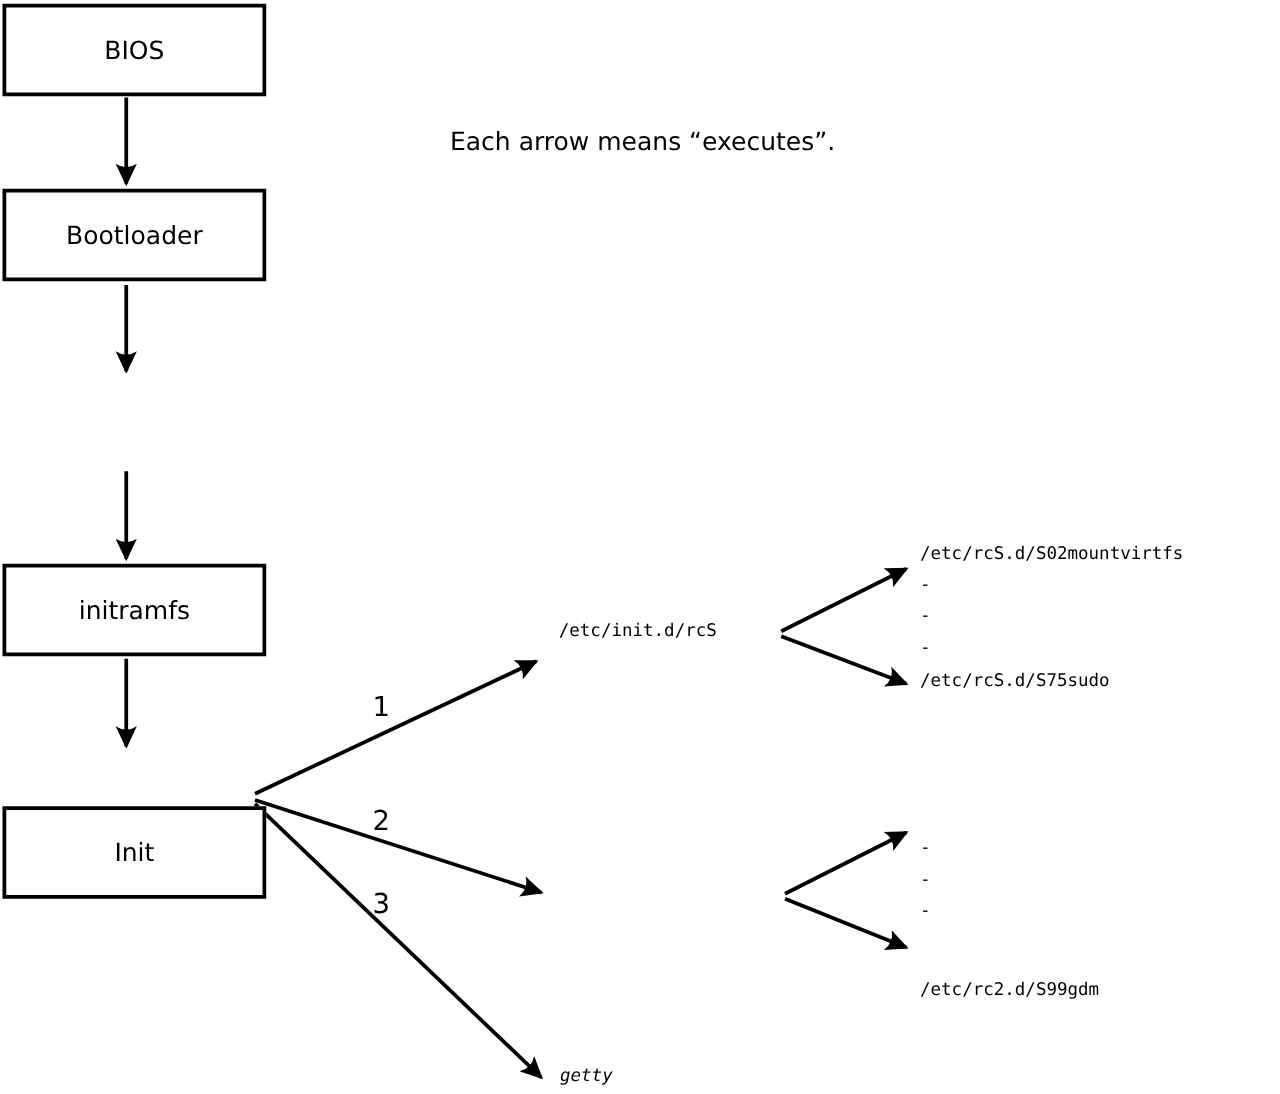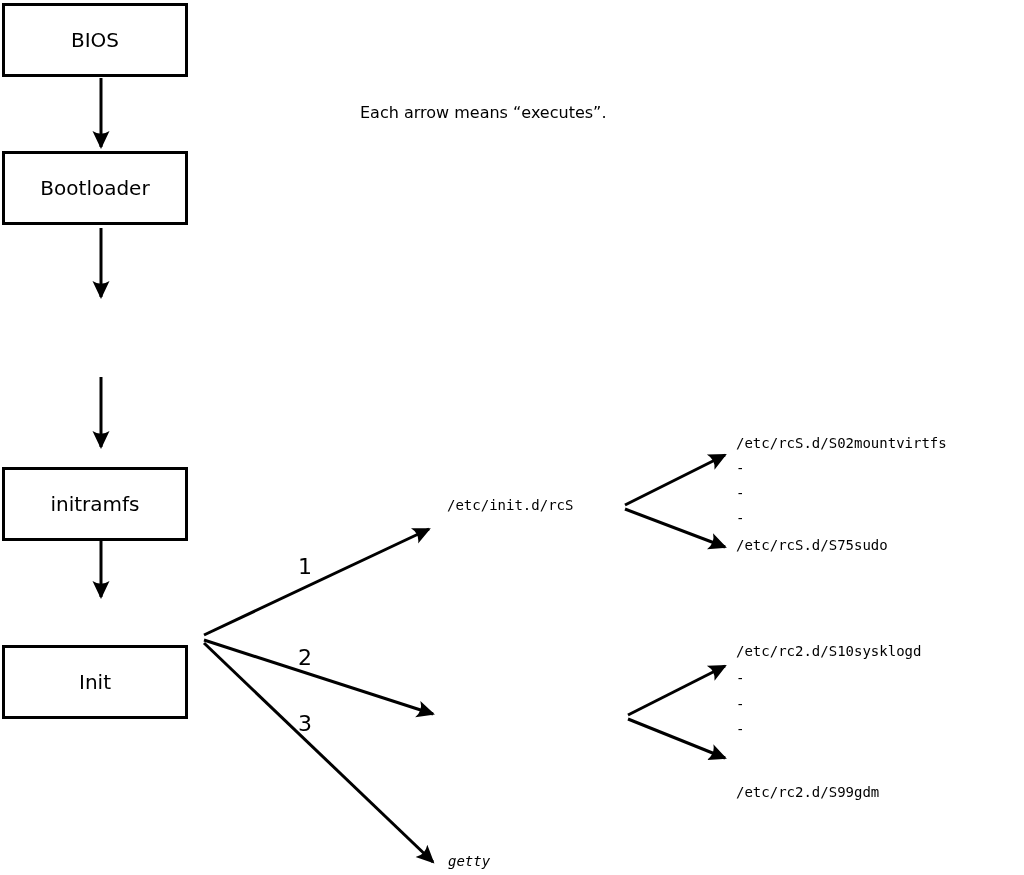--- a/index.html
+++ b/index.html
@@ -19,35 +19,35 @@
   .arrow-layer {
     position: absolute;
     left: 0;
     top: 0;
     width: 1024px;
     height: 875px;
   }
   .flow-box {
     position: absolute;
     left: 2px;
-    width: 186px;
+    width: 211px;
     height: 74px;
     box-sizing: border-box;
     border: 3px solid #000000;
     background: #ffffff;
     display: flex;
     align-items: center;
     justify-content: center;
     font-size: 20px;
     line-height: 22px;
     text-align: center;
   }
   .note {
     position: absolute;
-    font-size: 16px;
+    font-size: 20px;
     line-height: 22px;
     white-space: pre;
   }
   .branch-num {
     position: absolute;
     font-size: 22px;
     line-height: 24px;
     white-space: pre;
   }
   .mono {
@@ -91,39 +91,38 @@
   </svg>
 
   <div class="note" style="left:360px; top:102px;">Each arrow means “executes”.</div>
 
   <div class="flow-box" style="top:3px;">
     <span>BIOS</span>
   </div>
   <div class="flow-box" style="top:151px;">
     <span>Bootloader</span>
   </div>
-  <div class="flow-box" style="top:451px;margin-top:16px;">
+  <div class="flow-box" style="top:451px;">
     <span>initramfs</span>
   </div>
   <div class="flow-box" style="top:601px;margin-top:44px;">
     <span>Init</span>
   </div>
 
   <div class="branch-num" style="left:298px; top:555px;">1</div>
   <div class="branch-num" style="left:298px; top:646px;">2</div>
   <div class="branch-num" style="left:298px; top:712px;">3</div>
 
   <div class="mono" style="left:447px; top:493px;">/etc/init.d/rcS</div>
   <div class="mono" style="left:448px; top:849px;font-style:italic;">getty</div>
 
   <div class="mono" style="left:736px; top:431px;">/etc/rcS.d/S02mountvirtfs</div>
   <div class="mono" style="left:736px; top:456px;">-</div>
   <div class="mono" style="left:736px; top:481px;">-</div>
   <div class="mono" style="left:736px; top:506px;">-</div>
   <div class="mono" style="left:736px; top:533px;">/etc/rcS.d/S75sudo</div>
 
-  <div class="mono" style="left:736px; top:639px;">/etc/rc2.d/S10sysklogd</div>
   <div class="mono" style="left:736px; top:666px;">-</div>
   <div class="mono" style="left:736px; top:692px;">-</div>
   <div class="mono" style="left:736px; top:717px;">-</div>
   <div class="mono" style="left:736px; top:780px;">/etc/rc2.d/S99gdm</div>
 
 </div>
 
 </body></html>

